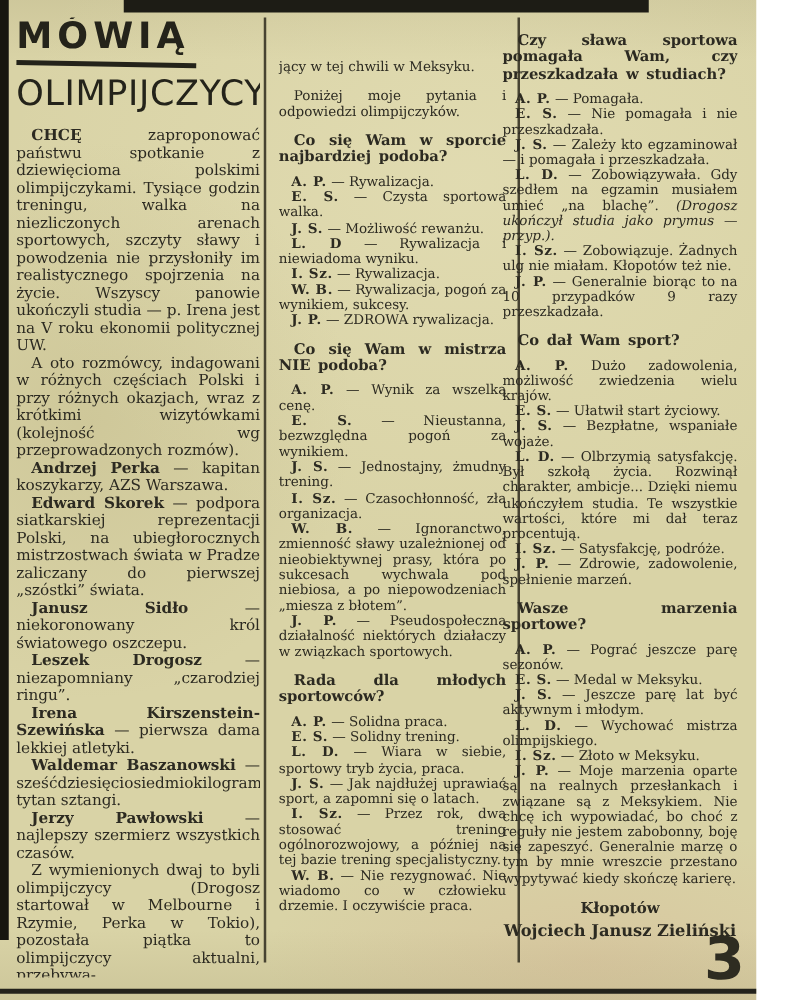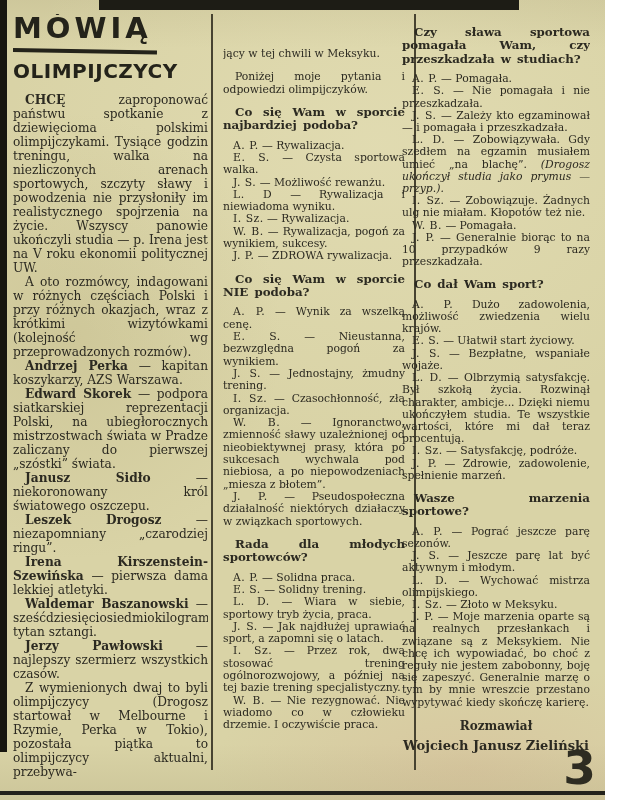--- a/index.html
+++ b/index.html
@@ -30,29 +30,29 @@
   .col1 { left:13px;  top:14px; width:195px; height:768px; font-size:12.2px; line-height:14.0px; overflow:hidden; }
   .col2 { left:223px; top:32px; width:182px; height:762px; font-size:10.8px; line-height:12.3px; overflow:hidden;margin-top:16px; }
   .col3 { left:402px; top:16px; width:188px; height:762px; font-size:10.8px; line-height:12.2px; overflow:hidden; }
 
   
   .masthead { margin-bottom:12px; }
   .m1 { font-family:"DejaVu Sans", sans-serif; font-weight:bold; font-size:29px;
         letter-spacing:4px; line-height:1; color:#24231a; }
   .m1-underline { height:4px; background:#24231a; width:144px; margin:5px 0 9px;
         transform:rotate(1deg); transform-origin:left center; }
-  .m2 { font-family:"DejaVu Sans", sans-serif; font-weight:bold; font-size:20px;
+  .m2 { font-family:"DejaVu Sans", sans-serif; font-weight:normal; font-size:28px;
         letter-spacing:0.5px; line-height:1; color:#24231a; }
 
   .para { margin:0; text-indent:12px; }
   .gap-before { margin-top:11px; }
   .question { font-weight:bold; font-size:11.8px; line-height:13.4px;
               margin:10px 0 7px; text-indent:12px; word-spacing:2px; text-align:justify; }
   .answer { margin:0; text-indent:10px; }
-  .speaker { font-weight:normal; letter-spacing:0.5px; }
+  .speaker { font-weight:bold; letter-spacing:0.5px; }
   .note { }
   .athlete-name { font-weight:bold; }
 
   .byline { margin-top:11px; text-align:center; font-weight:bold; text-indent:0; }
   .byline-label  { font-size:12px; margin:0 0 8px; }
   .byline-author { font-size:13px; margin:0; }
 
   .page-number { position:absolute; right:9px; top:744px; line-height:1;
                  font-family:"DejaVu Sans", sans-serif; font-weight:bold;
                  font-size:47px; color:#2e2c21; }
@@ -101,21 +101,21 @@
           <p class="question">Co się Wam w sporcie najbardziej podoba?</p>
           <p class="answer"><b class="speaker">A. P.</b> — Rywalizacja.</p>
           <p class="answer"><b class="speaker">E. S.</b> — Czysta sportowa walka.</p>
           <p class="answer"><b class="speaker">J. S.</b> — Możliwość rewanżu.</p>
           <p class="answer"><b class="speaker">L. D</b> — Rywalizacja i niewiadoma wyniku.</p>
           <p class="answer"><b class="speaker">I. Sz.</b> — Rywalizacja.</p>
           <p class="answer"><b class="speaker">W. B.</b> — Rywalizacja, pogoń za wynikiem, sukcesy.</p>
           <p class="answer"><b class="speaker">J. P.</b> — ZDROWA rywalizacja.</p>
         </div>
         <div>
-          <p class="question">Co się Wam w sporcie NIE podoba?</p>
+          <p class="question">Co się Wam w mistrza NIE podoba?</p>
           <p class="answer"><b class="speaker">A. P.</b> — Wynik za wszelką cenę.</p>
           <p class="answer"><b class="speaker">E. S.</b> — Nieustanna, bezwzględna pogoń za wynikiem.</p>
           <p class="answer"><b class="speaker">J. S.</b> — Jednostajny, żmudny trening.</p>
           <p class="answer"><b class="speaker">I. Sz.</b> — Czasochłonność, zła organizacja.</p>
           <p class="answer"><b class="speaker">W. B.</b> — Ignoranctwo, zmienność sławy uzależnionej od nieobiektywnej prasy, która po sukcesach wychwala pod niebiosa, a po niepowodzeniach „miesza z błotem”.</p>
           <p class="answer"><b class="speaker">J. P.</b> — Pseudospołeczna działalność niektórych działaczy w związkach sportowych.</p>
         </div>
         <div>
           <p class="question">Rada dla młodych sportowców?</p>
           <p class="answer"><b class="speaker">A. P.</b> — Solidna praca.</p>
@@ -130,41 +130,41 @@
 
   <div class="col col3">
     <div>
         <div>
           <p class="question">Czy sława sportowa pomagała Wam, czy przeszkadzała w studiach?</p>
           <p class="answer"><b class="speaker">A. P.</b> — Pomagała.</p>
           <p class="answer"><b class="speaker">E. S.</b> — Nie pomagała i nie przeszkadzała.</p>
           <p class="answer"><b class="speaker">J. S.</b> — Zależy kto egzaminował — i pomagała i przeszkadzała.</p>
           <p class="answer"><b class="speaker">L. D.</b> — Zobowiązywała. Gdy szedłem na egzamin musiałem umieć „na blachę”.<i class="note"> (Drogosz ukończył studia jako prymus — przyp.).</i></p>
           <p class="answer"><b class="speaker">I. Sz.</b> — Zobowiązuje. Żadnych ulg nie miałam. Kłopotów też nie.</p>
-          <p class="answer"><b class="speaker">W. B.</b> — Pomagała.</p>
           <p class="answer"><b class="speaker">J. P.</b> — Generalnie biorąc to na 10 przypadków 9 razy przeszkadzała.</p>
         </div>
         <div>
           <p class="question">Co dał Wam sport?</p>
           <p class="answer"><b class="speaker">A. P.</b> Dużo zadowolenia, możliwość zwiedzenia wielu krajów.</p>
           <p class="answer"><b class="speaker">E. S.</b> — Ułatwił start życiowy.</p>
           <p class="answer"><b class="speaker">J. S.</b> — Bezpłatne, wspaniałe wojaże.</p>
           <p class="answer"><b class="speaker">L. D.</b> — Olbrzymią satysfakcję. Był szkołą życia. Rozwinął charakter, ambicje... Dzięki niemu ukończyłem studia. Te wszystkie wartości, które mi dał teraz procentują.</p>
           <p class="answer"><b class="speaker">I. Sz.</b> — Satysfakcję, podróże.</p>
           <p class="answer"><b class="speaker">J. P.</b> — Zdrowie, zadowolenie, spełnienie marzeń.</p>
         </div>
         <div>
           <p class="question">Wasze marzenia sportowe?</p>
           <p class="answer"><b class="speaker">A. P.</b> — Pograć jeszcze parę sezonów.</p>
+          <p class="answer"><b class="speaker">E. S.</b> — Medal w Meksyku.</p>
           <p class="answer"><b class="speaker">J. S.</b> — Jeszcze parę lat być aktywnym i młodym.</p>
           <p class="answer"><b class="speaker">L. D.</b> — Wychować mistrza olimpijskiego.</p>
           <p class="answer"><b class="speaker">I. Sz.</b> — Złoto w Meksyku.</p>
           <p class="answer"><b class="speaker">J. P.</b> — Moje marzenia oparte są na realnych przesłankach i związane są z Meksykiem. Nie chcę ich wypowiadać, bo choć z reguły nie jestem zabobonny, boję się zapeszyć. Generalnie marzę o tym by mnie wreszcie przestano wypytywać kiedy skończę karierę.</p>
         </div>
       </div>
     <div class="byline">
-      <p class="byline-label">Rozmawiał</p>
+      <p class="byline-label">Kłopotów</p>
       <p class="byline-author">Wojciech Janusz Zieliński</p>
     </div>
   </div>
 
   <div class="page-number">3</div>
 </div>
 
 </body></html>

